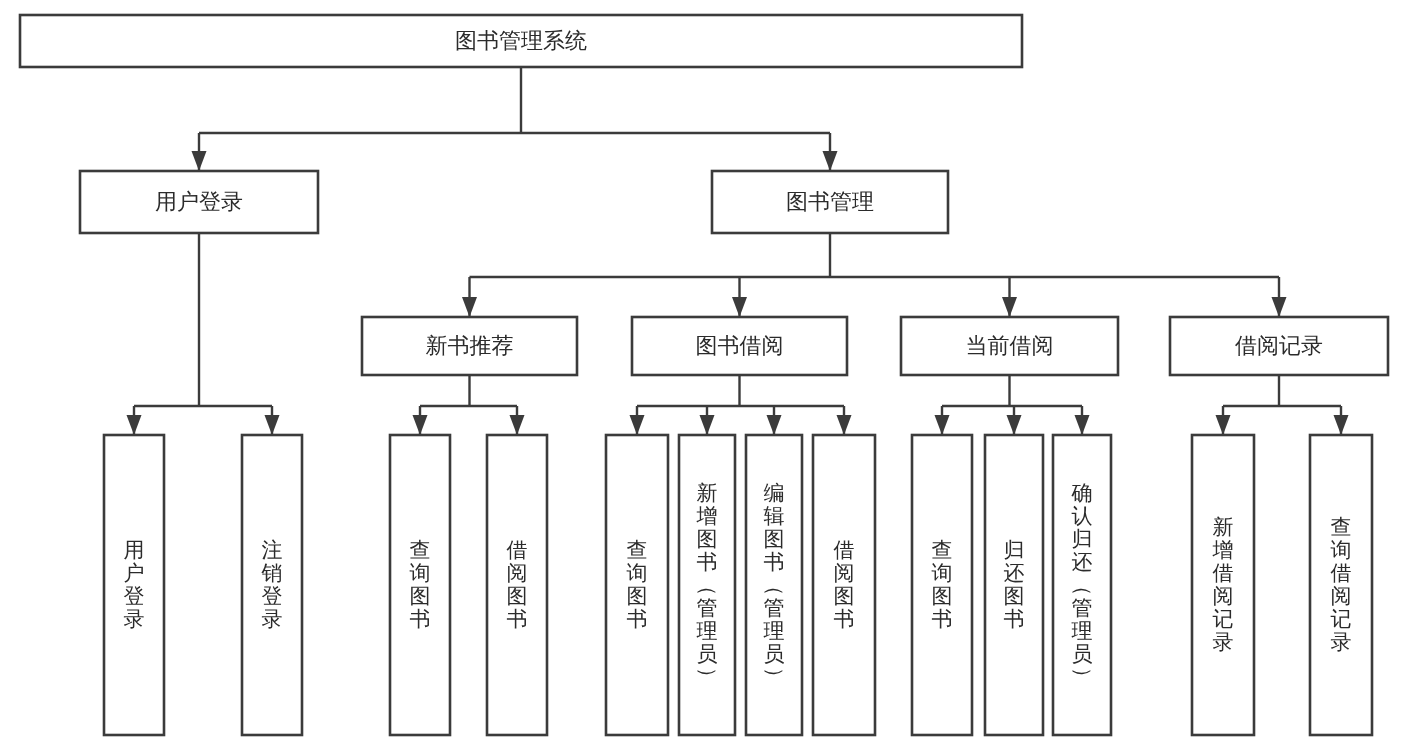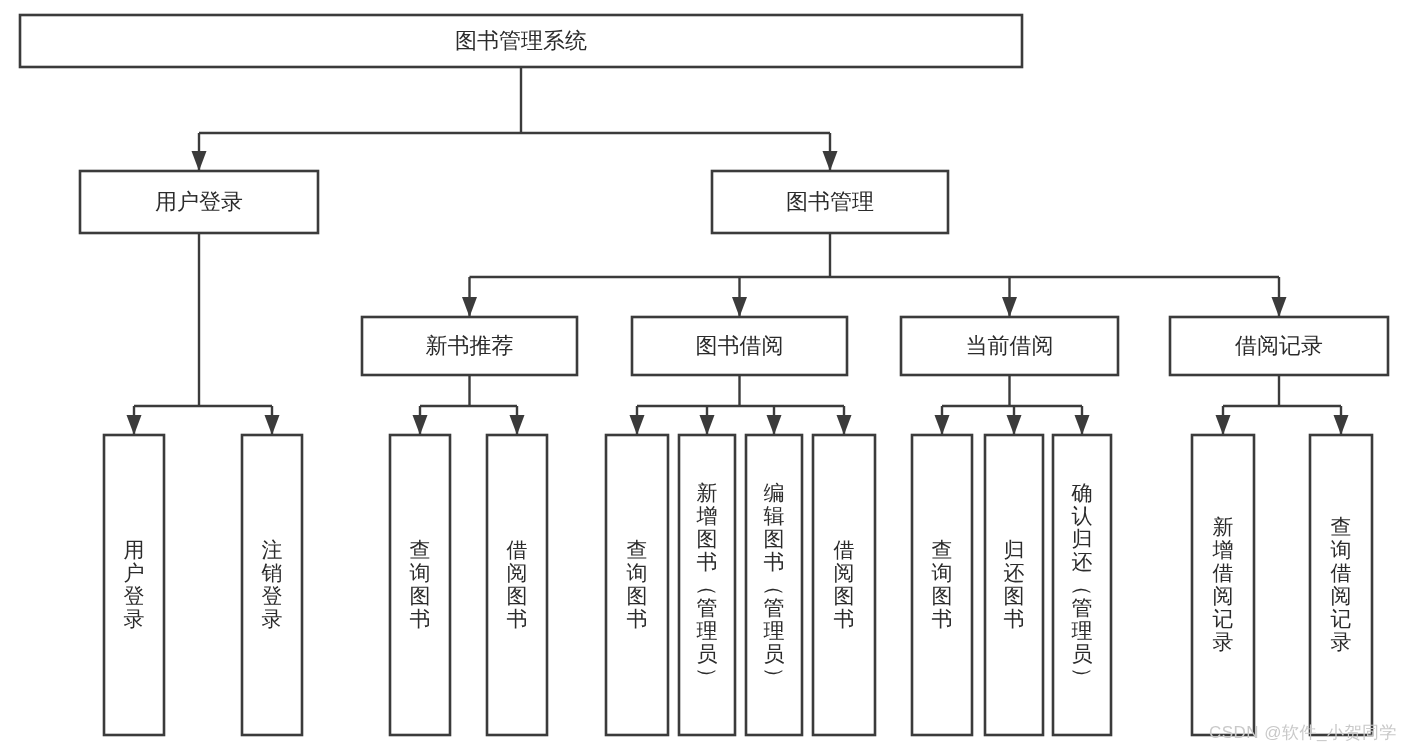--- a/index.html
+++ b/index.html
@@ -225,14 +225,13 @@
       <div class="vlabel" style="left: 679px; top: 481.5px; width: 56px;"><span class="vchar" style="height: 23px;">新</span><span class="vchar" style="height: 23px;">增</span><span class="vchar" style="height: 23px;">图</span><span class="vchar" style="height: 23px;">书</span><span class="vchar paren" style="height: 23px;">（</span><span class="vchar" style="height: 23px;">管</span><span class="vchar" style="height: 23px;">理</span><span class="vchar" style="height: 23px;">员</span><span class="vchar paren" style="height: 23px;">）</span></div>
       <div class="vlabel" style="left: 746px; top: 481.5px; width: 56px;"><span class="vchar" style="height: 23px;">编</span><span class="vchar" style="height: 23px;">辑</span><span class="vchar" style="height: 23px;">图</span><span class="vchar" style="height: 23px;">书</span><span class="vchar paren" style="height: 23px;">（</span><span class="vchar" style="height: 23px;">管</span><span class="vchar" style="height: 23px;">理</span><span class="vchar" style="height: 23px;">员</span><span class="vchar paren" style="height: 23px;">）</span></div>
       <div class="vlabel" style="left: 813px; top: 539px; width: 62px;"><span class="vchar" style="height: 23px;">借</span><span class="vchar" style="height: 23px;">阅</span><span class="vchar" style="height: 23px;">图</span><span class="vchar" style="height: 23px;">书</span></div>
       <div class="vlabel" style="left: 912px; top: 539px; width: 60px;"><span class="vchar" style="height: 23px;">查</span><span class="vchar" style="height: 23px;">询</span><span class="vchar" style="height: 23px;">图</span><span class="vchar" style="height: 23px;">书</span></div>
       <div class="vlabel" style="left: 985px; top: 539px; width: 58px;"><span class="vchar" style="height: 23px;">归</span><span class="vchar" style="height: 23px;">还</span><span class="vchar" style="height: 23px;">图</span><span class="vchar" style="height: 23px;">书</span></div>
       <div class="vlabel" style="left: 1053px; top: 481.5px; width: 58px;"><span class="vchar" style="height: 23px;">确</span><span class="vchar" style="height: 23px;">认</span><span class="vchar" style="height: 23px;">归</span><span class="vchar" style="height: 23px;">还</span><span class="vchar paren" style="height: 23px;">（</span><span class="vchar" style="height: 23px;">管</span><span class="vchar" style="height: 23px;">理</span><span class="vchar" style="height: 23px;">员</span><span class="vchar paren" style="height: 23px;">）</span></div>
       <div class="vlabel" style="left: 1192px; top: 516px; width: 62px;"><span class="vchar" style="height: 23px;">新</span><span class="vchar" style="height: 23px;">增</span><span class="vchar" style="height: 23px;">借</span><span class="vchar" style="height: 23px;">阅</span><span class="vchar" style="height: 23px;">记</span><span class="vchar" style="height: 23px;">录</span></div>
       <div class="vlabel" style="left: 1310px; top: 516px; width: 62px;"><span class="vchar" style="height: 23px;">查</span><span class="vchar" style="height: 23px;">询</span><span class="vchar" style="height: 23px;">借</span><span class="vchar" style="height: 23px;">阅</span><span class="vchar" style="height: 23px;">记</span><span class="vchar" style="height: 23px;">录</span></div>
     </div>
 
-  <div class="watermark">CSDN @软件_小贺同学</div>
 </div>
 
 </body></html>

